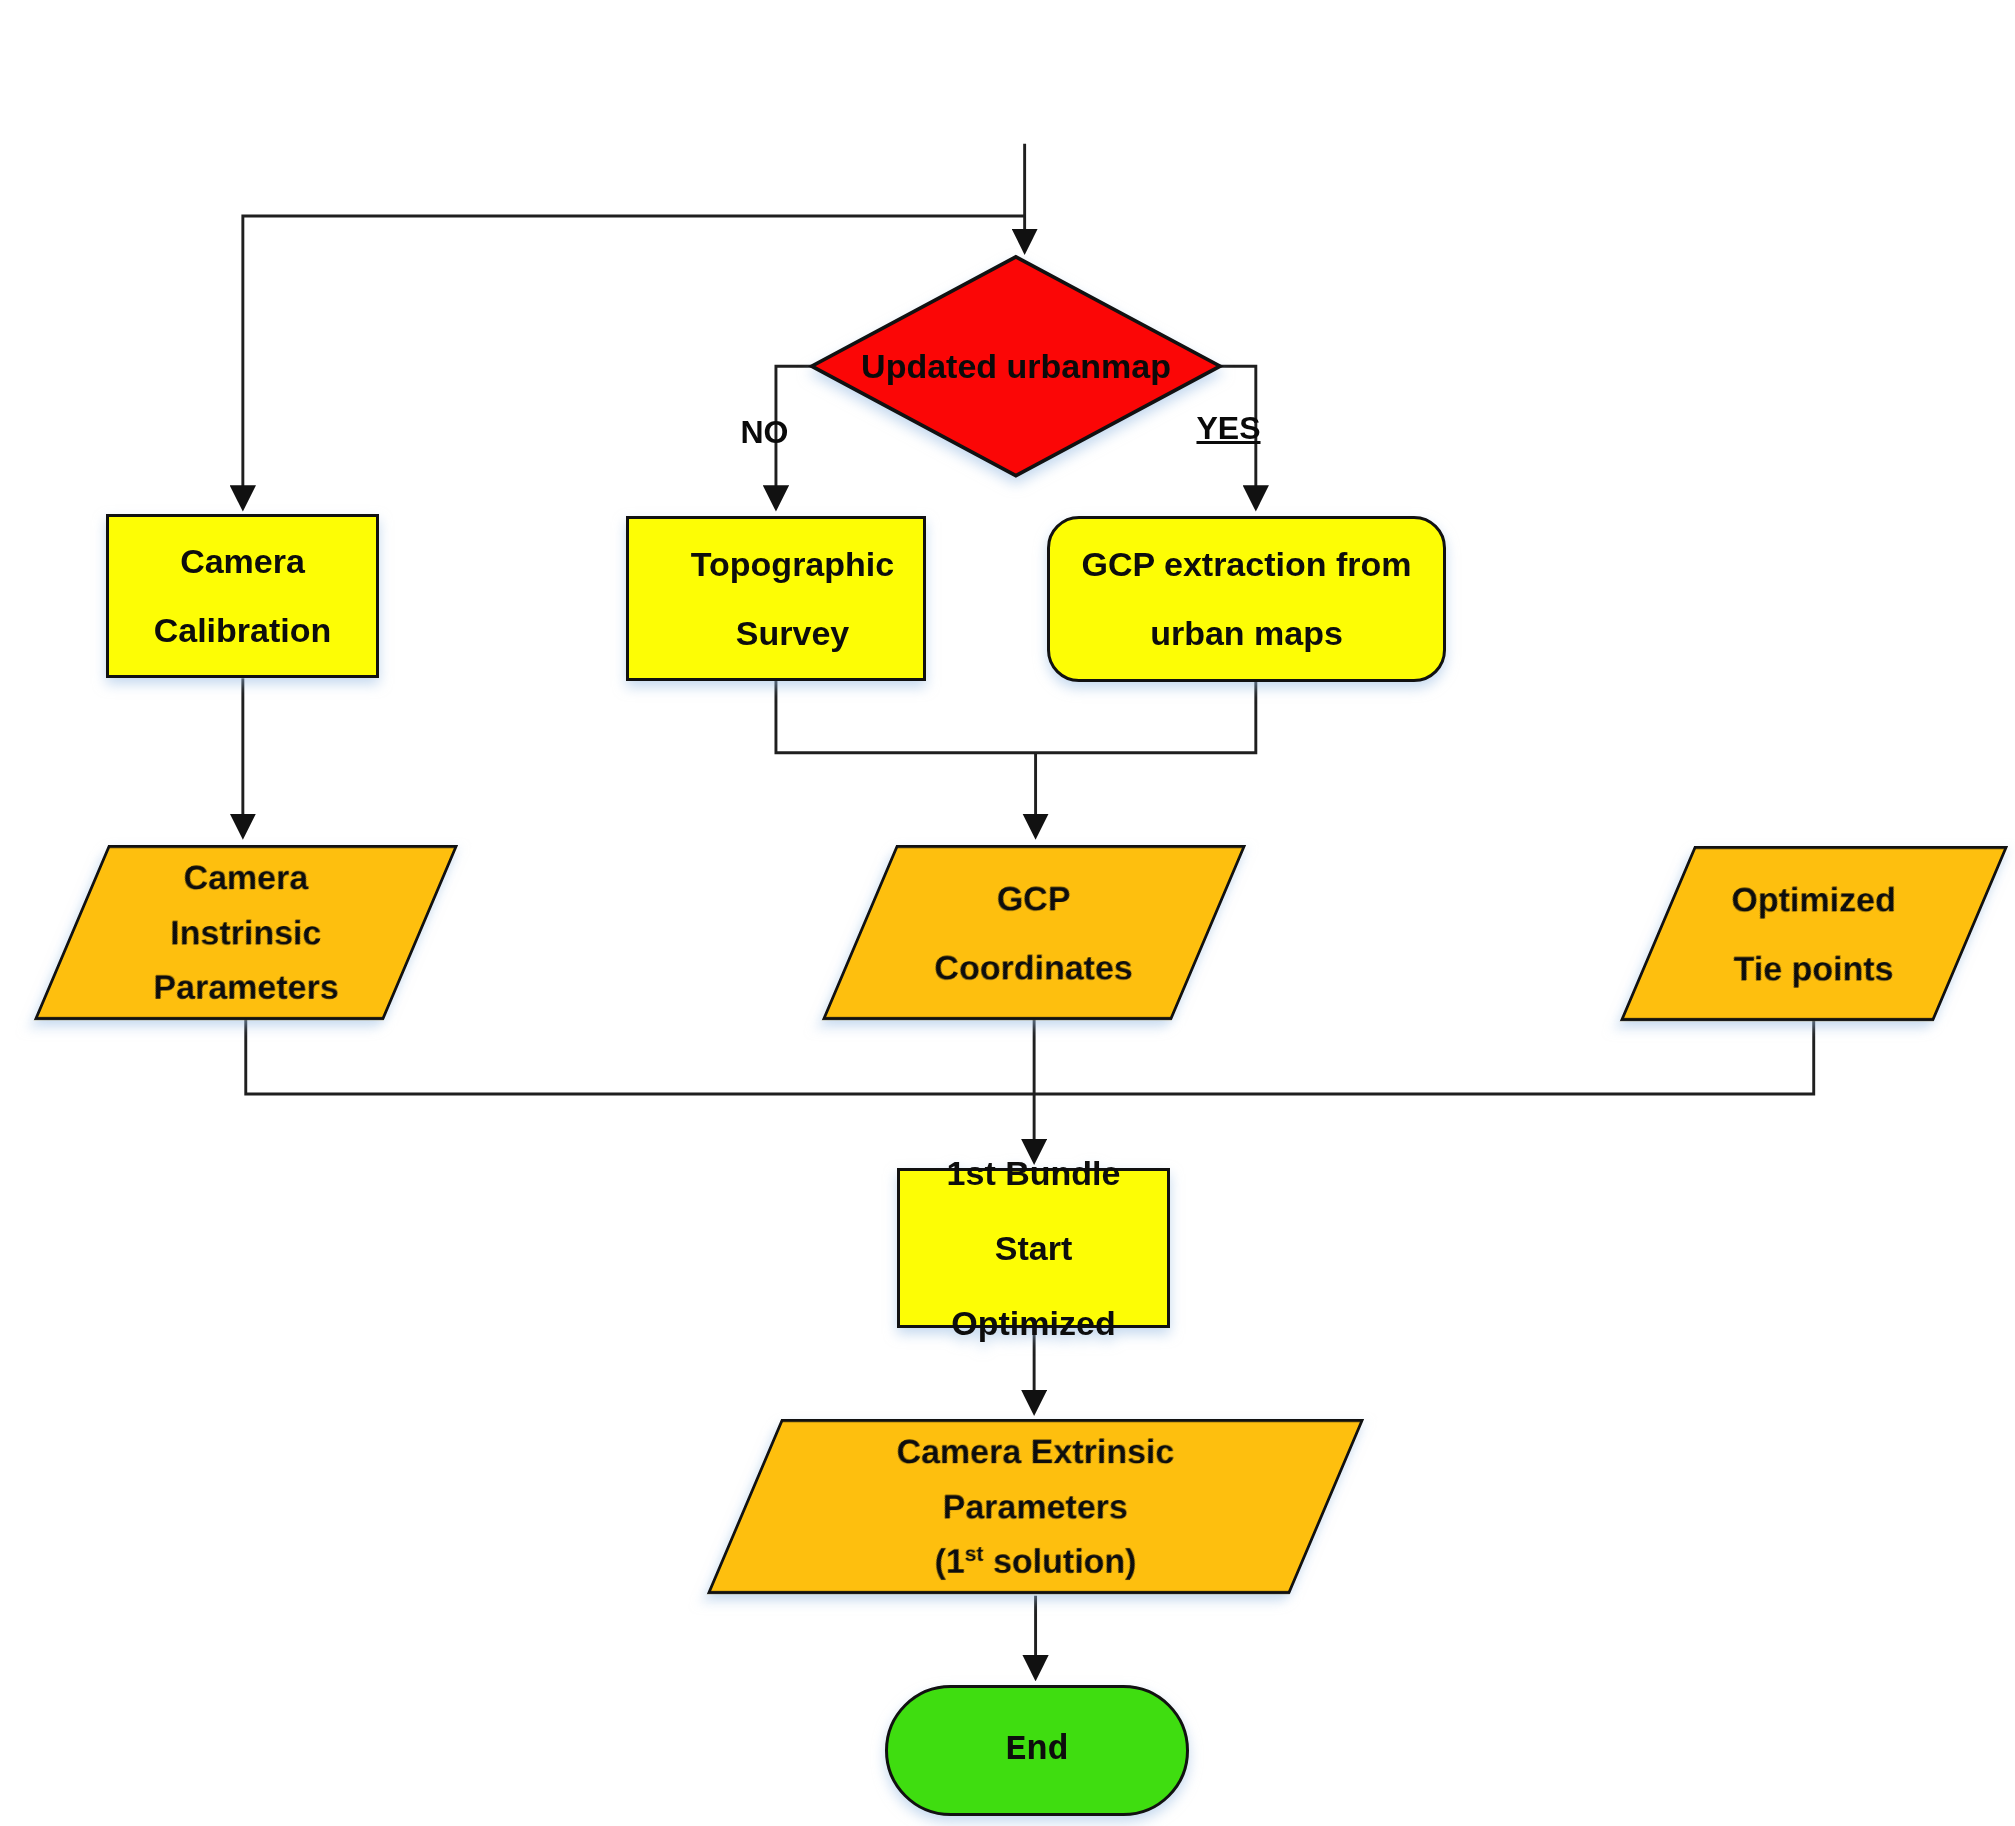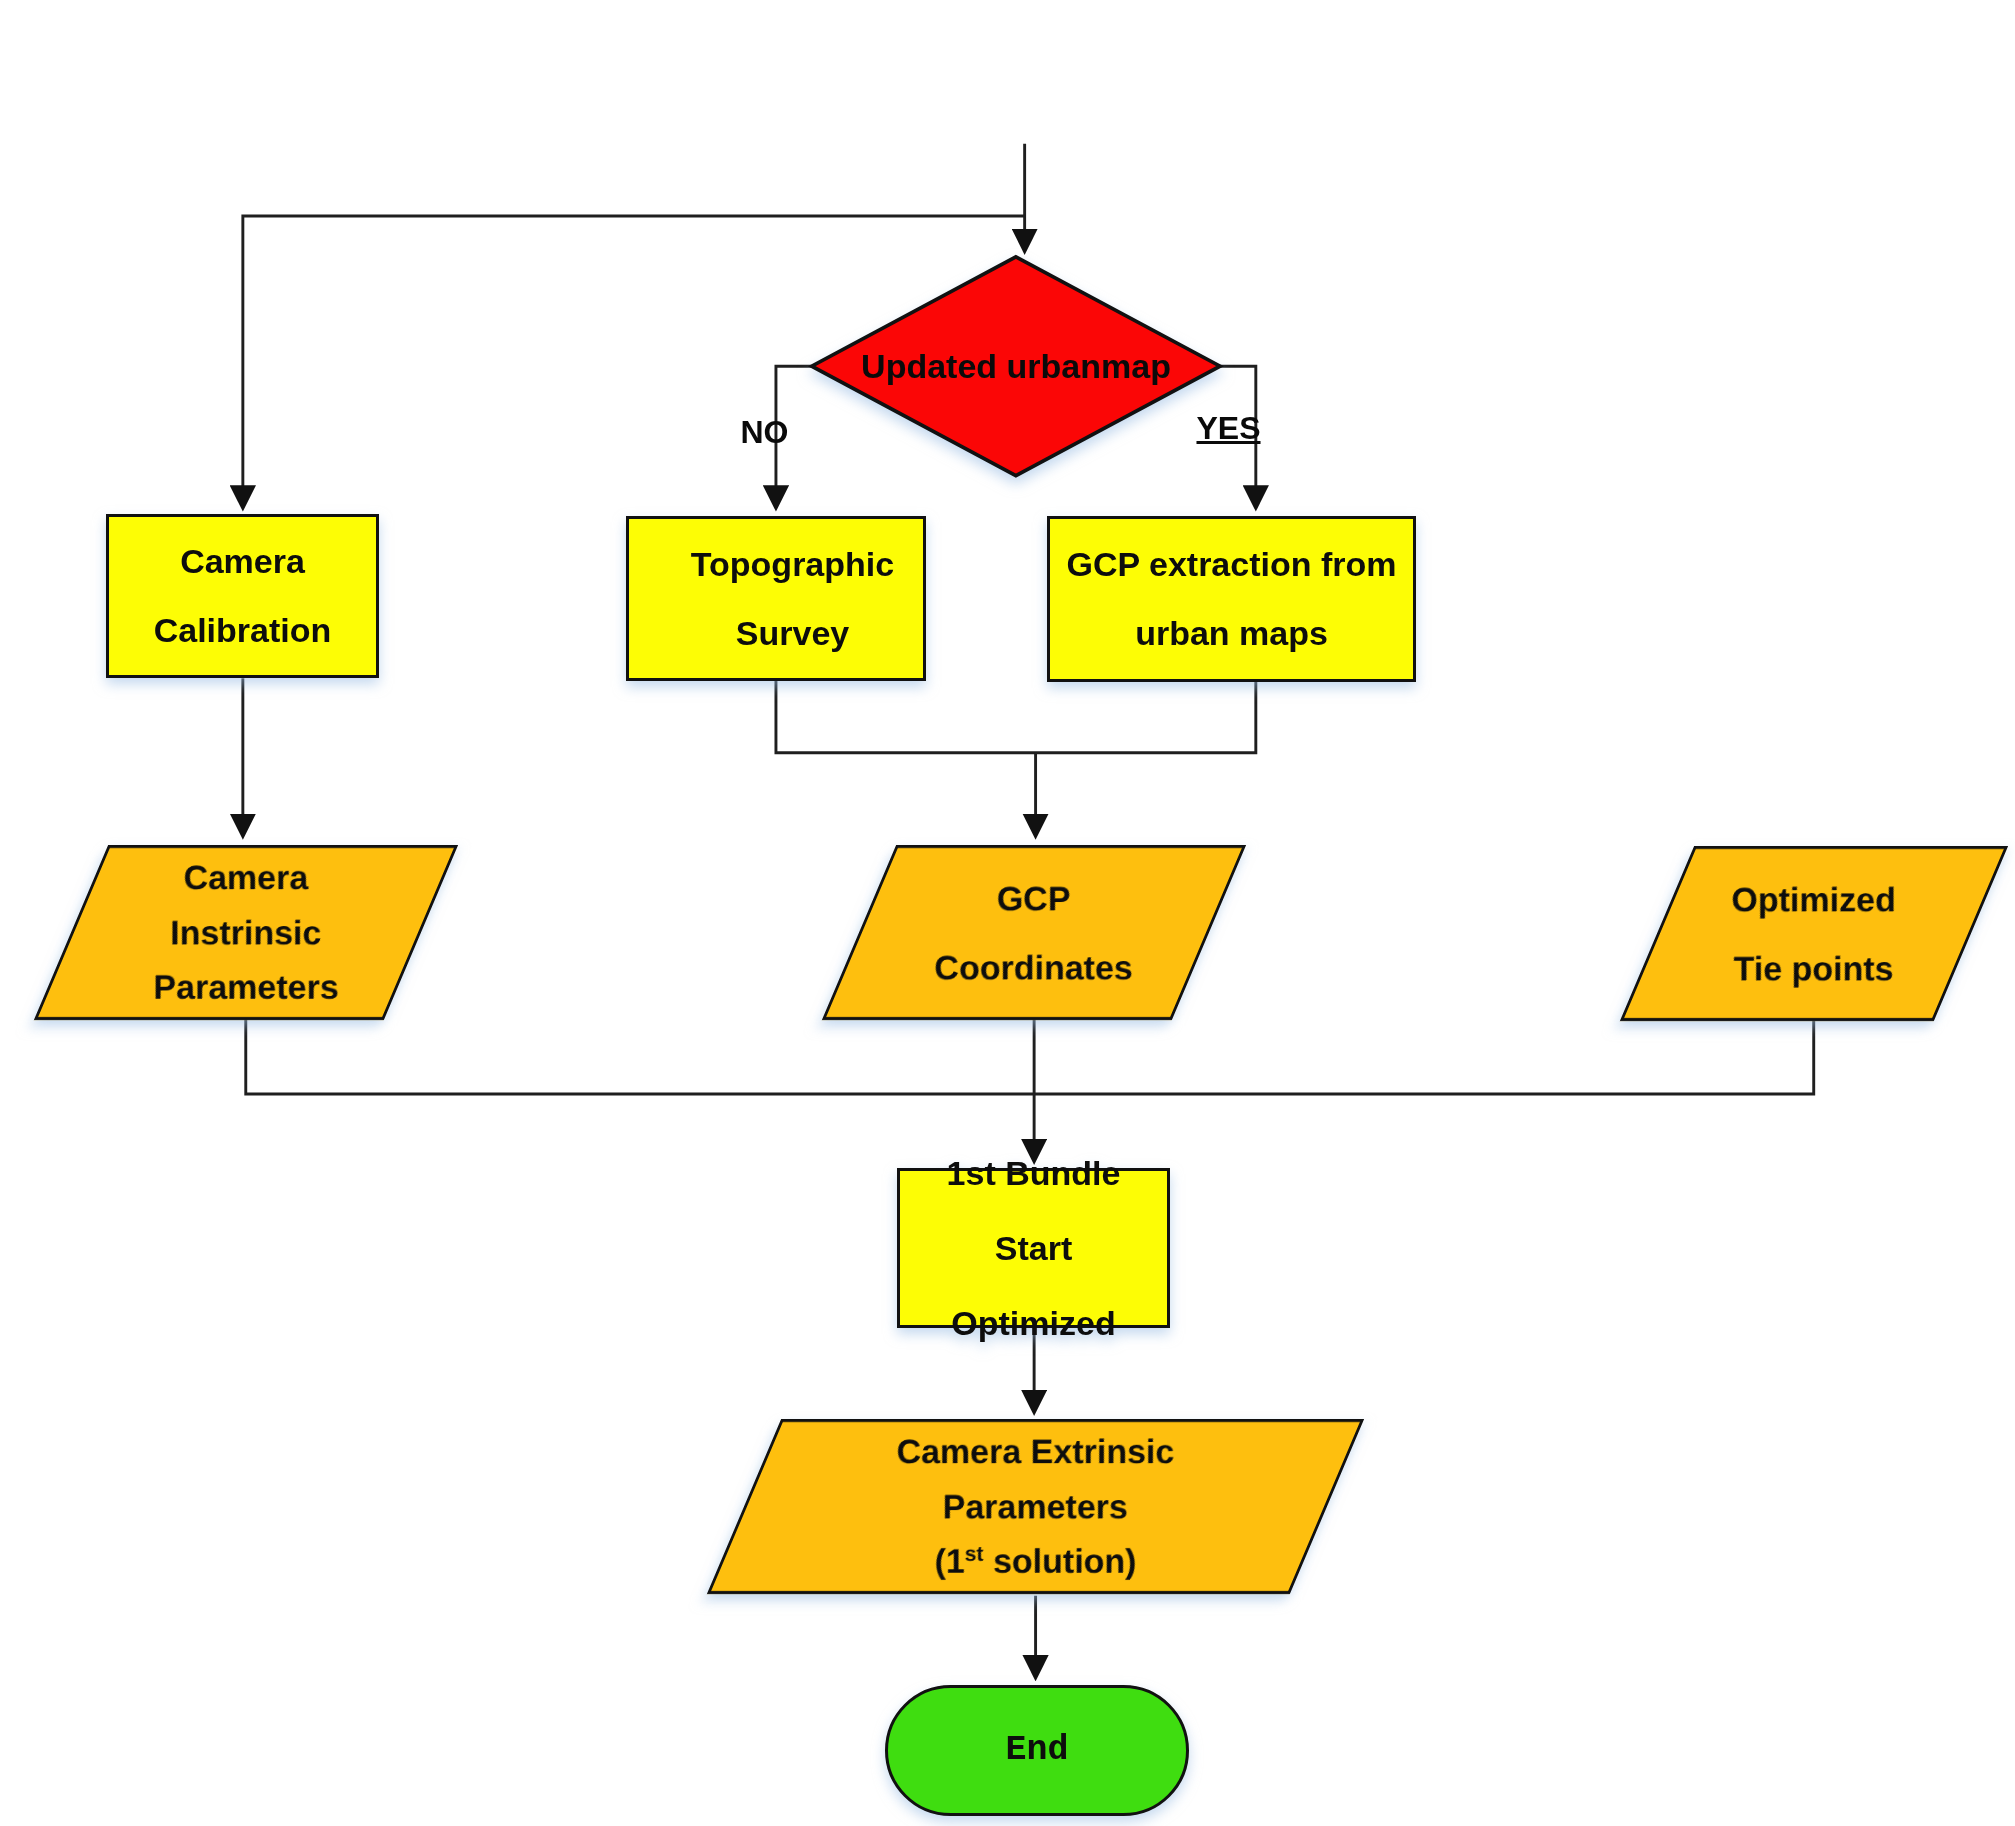--- a/index.html
+++ b/index.html
@@ -81,21 +81,21 @@
   <div class="node process" style="left:106px; top:514px; width:273px; height:164px;">
     <span class="line">Camera</span>
     <span class="line">Calibration</span>
   </div>
 
   <div class="node process" style="left:626px; top:516px; width:300px; height:165px;padding-left:33px;">
     <span class="line">Topographic</span>
     <span class="line">Survey</span>
   </div>
 
-  <div class="node process" style="left:1047px; top:516px; width:369px; height:166px;">
+  <div class="node process" style="left:1047px; top:516px; width:399px; height:166px;border-radius:32px;">
     <span class="line">GCP extraction from</span>
     <span class="line">urban maps</span>
   </div>
 
   <div class="node data lh-mid" style="left:71px; top:845px; width:350px; height:175px;">
     <span class="unskew">
       <span class="line">Camera</span>
       <span class="line">Instrinsic</span>
       <span class="line">Parameters</span>
     </span>

